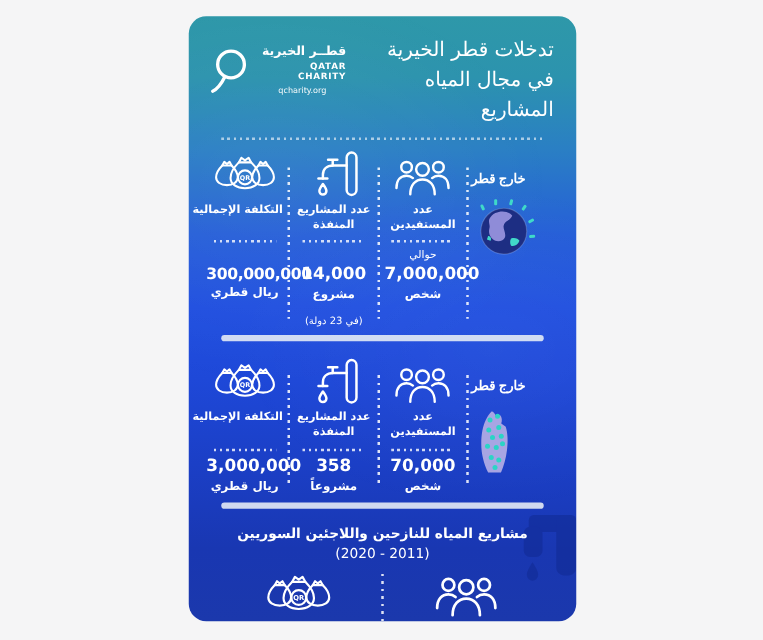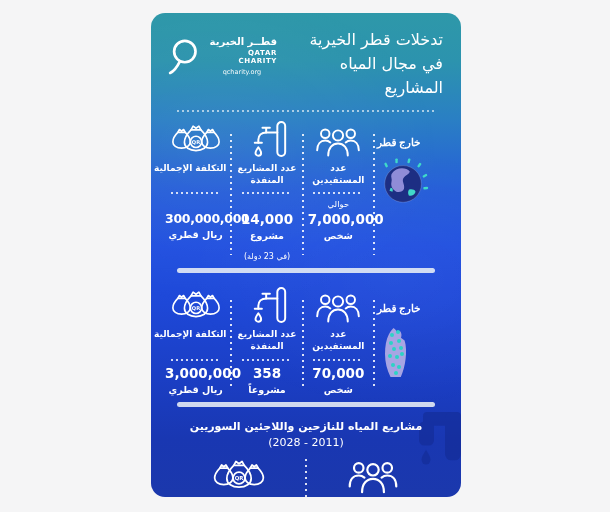--- a/index.html
+++ b/index.html
@@ -290,21 +290,21 @@
       </g>
       <g fill="#122a92" opacity="0.55">
         <rect x="272" y="0" width="38" height="13" rx="4"></rect>
         <rect x="294" y="0" width="16" height="46" rx="6"></rect>
         <rect x="268" y="9" width="15" height="23" rx="5"></rect>
         <path d="M275 36 c3 4.5 4.5 7 4.5 9.5 a4.5 4.5 0 1 1 -9 0 c0-2.5 1.5-5 4.5-9.5z"></path>
       </g>
     </svg>
 
     <div class="r-title">مشاريع المياه للنازحين واللاجئين السوريين</div>
-    <div class="r-period">(2011 - 2028)</div>
+    <div class="r-period">(2011 - 2020)</div>
 
     <div class="r-cols">
       <div class="r-col">
         <div class="icon-box">
           <svg width="58" height="38" viewBox="0 0 60 40">
             <g fill="none" stroke="#fff" stroke-width="2.3" stroke-linecap="round">
               <circle cx="15" cy="11.5" r="5"></circle>
               <path d="M5.5 31 c0-7.5 4-11.5 9.5-11.5 c2.4 0 4.4.8 6 2.2"></path>
               <circle cx="45" cy="11.5" r="5"></circle>
               <path d="M54.5 31 c0-7.5-4-11.5-9.5-11.5 c-2.4 0-4.4.8-6 2.2"></path>

